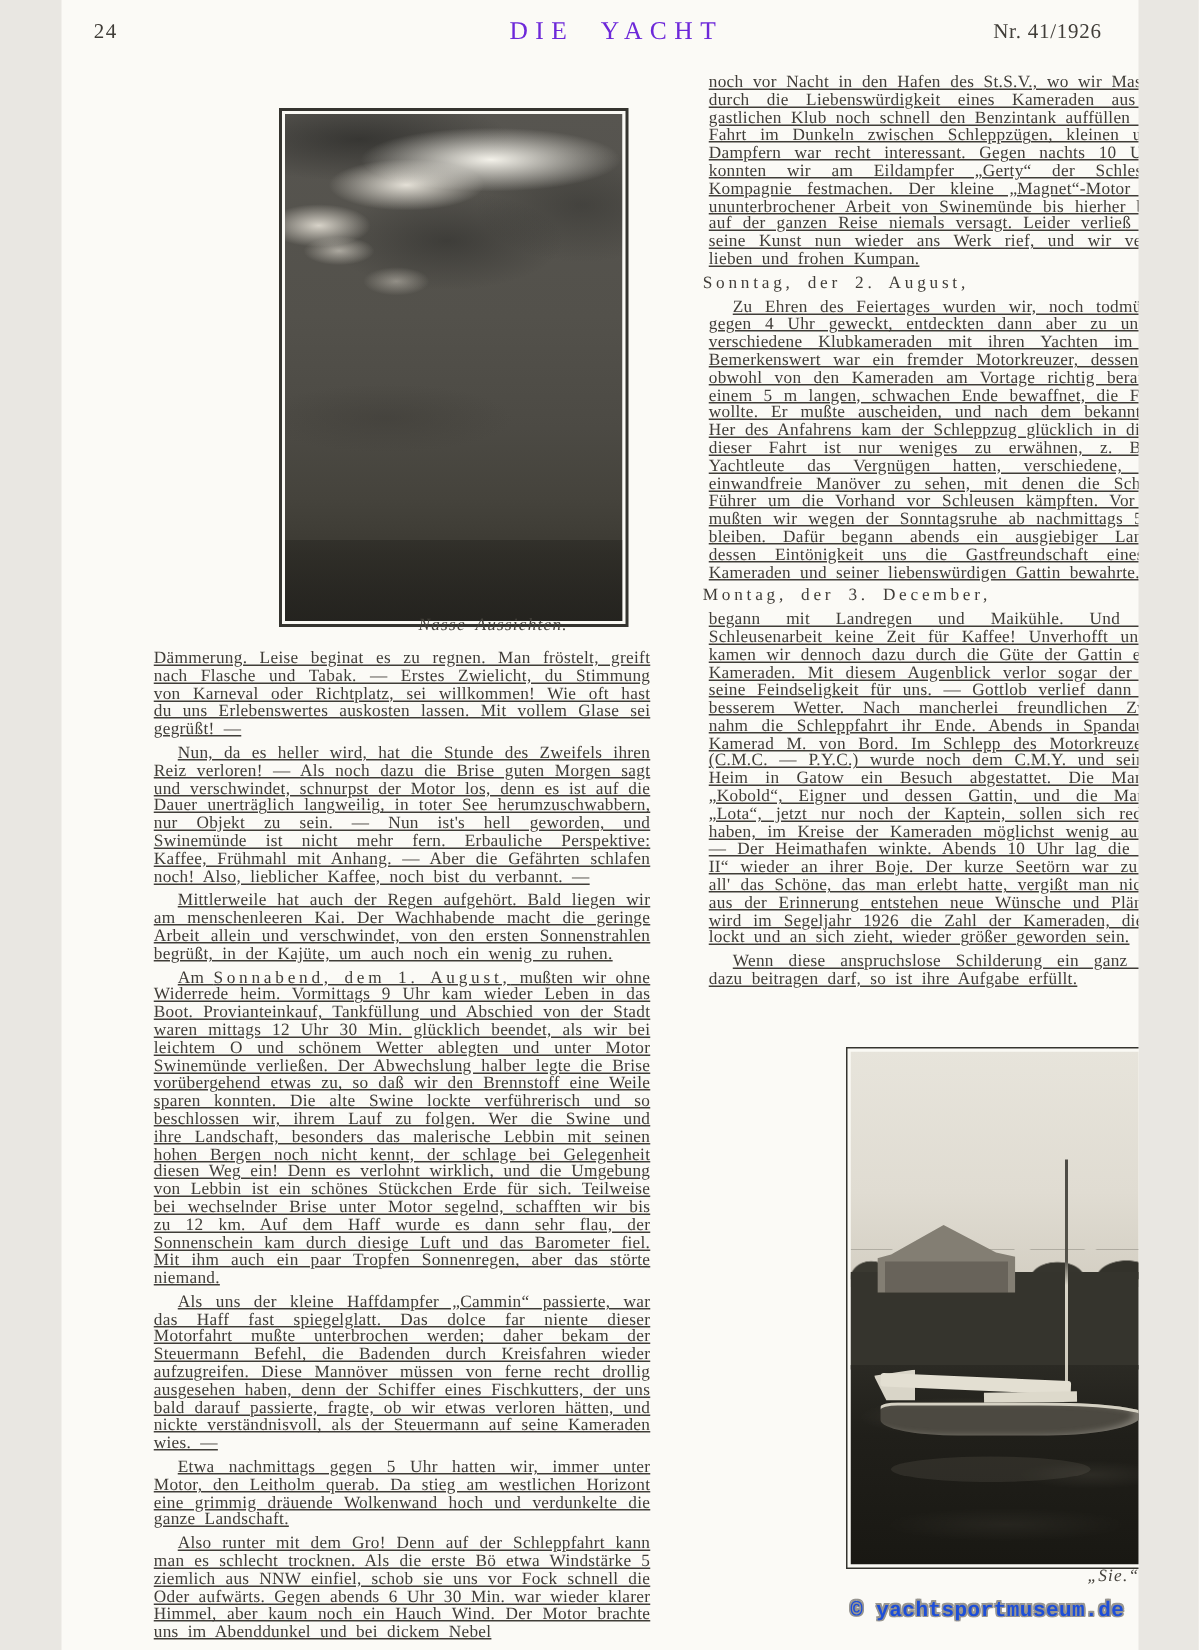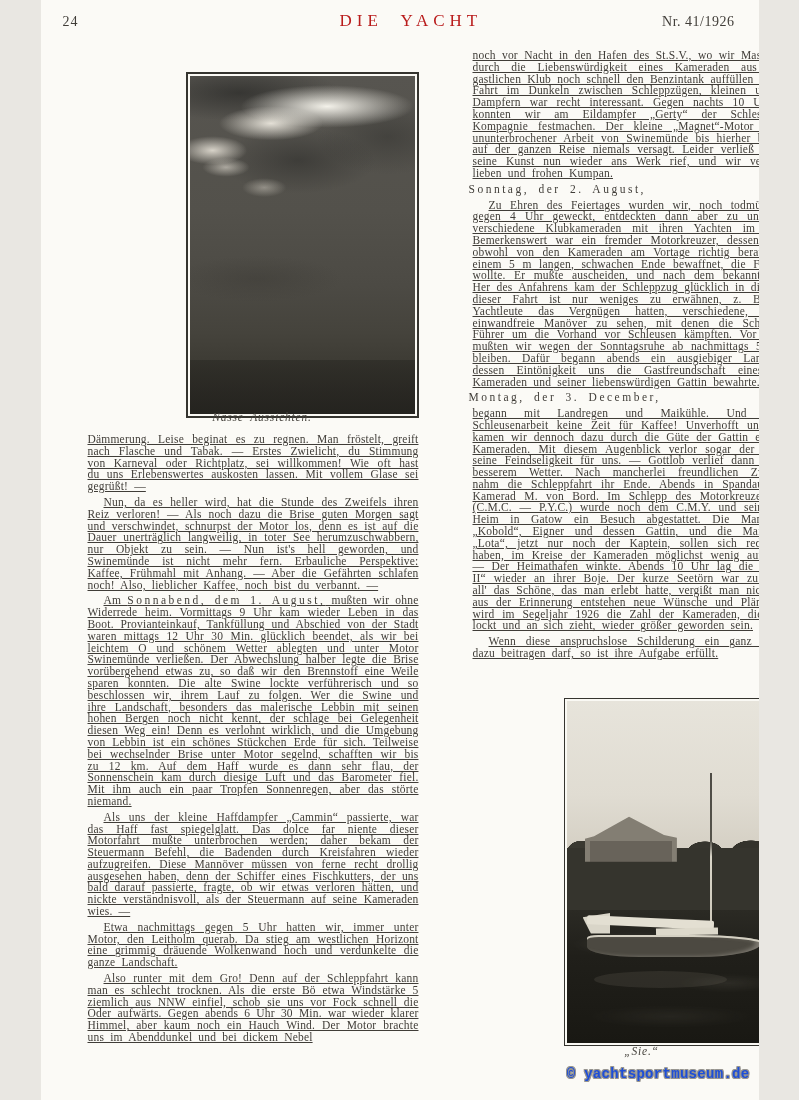--- a/index.html
+++ b/index.html
@@ -4,26 +4,26 @@
 <style>
   html,body{margin:0;padding:0;background:#e9e7e2;}
   .page{
     position:relative;width:718px;height:1100px;margin:0 auto;
     background:#fbfaf6;overflow:hidden;
     font-family:"Liberation Serif","DejaVu Serif",serif;color:#403d38;
   }
   
   .page-number{position:absolute;left:22px;top:14px;font-size:14px;letter-spacing:1px;}
   .masthead{position:absolute;left:50%;top:11px;transform:translateX(-42%);
-    font-size:17px;letter-spacing:5px;word-spacing:9px;white-space:nowrap;color:#b91c1c;}
+    font-size:17px;letter-spacing:5px;word-spacing:9px;white-space:nowrap;color:#6d28d9;}
   .issue-number{position:absolute;right:24px;top:14px;font-size:14px;letter-spacing:0.5px;}
   
   .col{position:absolute;font-size:11.5px;line-height:11.8px;text-align:justify;
        word-spacing:3px;letter-spacing:0.2px;}
-  .col-left{left:43px;top:430px;width:339px;}
+  .col-left{left:58px;top:430px;width:339px;}
   .col-right{left:428px;top:46px;width:360px;}
   .para{margin:4px;text-decoration:underline;}
   .para.indent{text-indent:16px;}
   .sperr{letter-spacing:2.5px;}
   h4.date-heading{margin:0;font-weight:normal;font-size:11.5px;line-height:11.8px;
     letter-spacing:2.5px;text-indent:0;word-spacing:4px;}
   
   .photo-frame{position:absolute;box-sizing:border-box;border:2px solid #35342f;
     padding:2px;background:#faf9f4;}
   .photo-img{position:relative;width:100%;height:100%;overflow:hidden;}
@@ -73,21 +73,21 @@
   .bow{position:absolute;left:7%;top:62%;width:12%;height:6%;background:#d9d5c8;
     clip-path:polygon(0 20%,100% 0,100% 100%,30% 100%);}
   .boom{position:absolute;left:39%;top:66.3%;width:27%;height:2%;
     background:#ddd9cb;transform:rotate(-1deg);}
   .hull{position:absolute;left:9%;top:68.5%;width:76%;height:6.5%;background:#4c4941;
     border-radius:10% 60% 55% 45% / 20% 50% 100% 70%;
     box-shadow:inset 0 2px 0 #d5d1c3,inset -6px 0 4px rgba(220,216,204,0.35);}
   .reflection{position:absolute;left:12%;top:79%;width:58%;height:5%;
     background:rgba(138,133,119,0.16);border-radius:50%;}
   
-  .caption{position:absolute;font-style:italic;font-size:11.5px;text-align:center;
+  .caption{position:absolute;font-style:italic;font-size:11.5px;text-align:right;
     color:#45423c;letter-spacing:0.8px;word-spacing:3px;}
   #caption-top{left:105px;top:411px;width:233px;}
   #caption-bottom{left:483px;top:1045px;width:236px;}
   .watermark{position:absolute;right:9px;top:1066px;
     font-family:Liberation Mono, monospace;font-weight:bold;
     font-size:14px;letter-spacing:0.3px;color:#1d4ed8;
     text-shadow:-1px -1px 0 #979590,1px -1px 0 #979590,-1px 1px 0 #979590,
       1px 1px 0 #979590,0 1px 0 #979590,1px 0 0 #979590,0 -1px 0 #979590,-1px 0 0 #979590;}
 </style>
 </head>
@@ -103,20 +103,21 @@
     <div class="photo-img">
       <div class="storm-sky"></div>
       <div class="sea-band"></div>
     </div>
   </figure>
   <div class="caption" id="caption-top">Nasse Aussichten.</div>
 
   <div class="col col-left">
     <p class="para"><span>Dämmerung. Leise beginat es zu regnen. Man fröstelt, greift nach Flasche und Tabak. — Erstes Zwielicht, du Stimmung von Karneval oder Richtplatz, sei willkommen! Wie oft hast du uns Erlebenswertes auskosten lassen. Mit vollem Glase sei gegrüßt! —</span></p>
     <p class="para indent"><span>Nun, da es heller wird, hat die Stunde des Zweifels ihren Reiz verloren! — Als noch dazu die Brise guten Morgen sagt und verschwindet, schnurpst der Motor los, denn es ist auf die Dauer unerträglich langweilig, in toter See herumzuschwabbern, nur Objekt zu sein. — Nun ist's hell geworden, und Swinemünde ist nicht mehr fern. Erbauliche Perspektive: Kaffee, Frühmahl mit Anhang. — Aber die Gefährten schlafen noch! Also, lieblicher Kaffee, noch bist du verbannt. —</span></p>
+    <p class="para indent"><span>Mittlerweile hat auch der Regen aufgehört. Bald liegen wir am menschenleeren Kai. Der Wachhabende macht die geringe Arbeit allein und verschwindet, von den ersten Sonnenstrahlen begrüßt, in der Kajüte, um auch noch ein wenig zu ruhen.</span></p>
     <p class="para indent"><span>Am </span><span class="sperr">Sonnabend, dem 1. August,</span><span> mußten wir ohne Widerrede heim. Vormittags 9 Uhr kam wieder Leben in das Boot. Provianteinkauf, Tankfüllung und Abschied von der Stadt waren mittags 12 Uhr 30 Min. glücklich beendet, als wir bei leichtem O und schönem Wetter ablegten und unter Motor Swinemünde verließen. Der Abwechslung halber legte die Brise vorübergehend etwas zu, so daß wir den Brennstoff eine Weile sparen konnten. Die alte Swine lockte verführerisch und so beschlossen wir, ihrem Lauf zu folgen. Wer die Swine und ihre Landschaft, besonders das malerische Lebbin mit seinen hohen Bergen noch nicht kennt, der schlage bei Gelegenheit diesen Weg ein! Denn es verlohnt wirklich, und die Umgebung von Lebbin ist ein schönes Stückchen Erde für sich. Teilweise bei wechselnder Brise unter Motor segelnd, schafften wir bis zu 12 km. Auf dem Haff wurde es dann sehr flau, der Sonnenschein kam durch diesige Luft und das Barometer fiel. Mit ihm auch ein paar Tropfen Sonnenregen, aber das störte niemand.</span></p>
     <p class="para indent"><span>Als uns der kleine Haffdampfer „Cammin“ passierte, war das Haff fast spiegelglatt. Das dolce far niente dieser Motorfahrt mußte unterbrochen werden; daher bekam der Steuermann Befehl, die Badenden durch Kreisfahren wieder aufzugreifen. Diese Mannöver müssen von ferne recht drollig ausgesehen haben, denn der Schiffer eines Fischkutters, der uns bald darauf passierte, fragte, ob wir etwas verloren hätten, und nickte verständnisvoll, als der Steuermann auf seine Kameraden wies. —</span></p>
     <p class="para indent"><span>Etwa nachmittags gegen 5 Uhr hatten wir, immer unter Motor, den Leitholm querab. Da stieg am westlichen Horizont eine grimmig dräuende Wolkenwand hoch und verdunkelte die ganze Landschaft.</span></p>
     <p class="para indent"><span>Also runter mit dem Gro! Denn auf der Schleppfahrt kann man es schlecht trocknen. Als die erste Bö etwa Windstärke 5 ziemlich aus NNW einfiel, schob sie uns vor Fock schnell die Oder aufwärts. Gegen abends 6 Uhr 30 Min. war wieder klarer Himmel, aber kaum noch ein Hauch Wind. Der Motor brachte uns im Abenddunkel und bei dickem Nebel</span></p>
   </div>
 
   <div class="col col-right">
     <p class="para"><span>noch vor Nacht in den Hafen des St.S.V., wo wir Mast legten und durch die Liebenswürdigkeit eines Kameraden aus diesem so gastlichen Klub noch schnell den Benzintank auffüllen konnten. Die Fahrt im Dunkeln zwischen Schleppzügen, kleinen und größeren Dampfern war recht interessant. Gegen nachts 10 Uhr 30 Min. konnten wir am Eildampfer „Gerty“ der Schles. Dampfer-Kompagnie festmachen. Der kleine „Magnet“-Motor hat uns in ununterbrochener Arbeit von Swinemünde bis hierher bugsiert, und auf der ganzen Reise niemals versagt. Leider verließ uns G., den seine Kunst nun wieder ans Werk rief, und wir verloren einen lieben und frohen Kumpan.</span></p>
     <h4 class="date-heading">Sonntag, der 2. August,</h4>
     <p class="para indent"><span>Zu Ehren des Feiertages wurden wir, noch todmüde, morgens gegen 4 Uhr geweckt, entdeckten dann aber zu unserer Freude verschiedene Klubkameraden mit ihren Yachten im Schleppzug. Bemerkenswert war ein fremder Motorkreuzer, dessen Bootsmann, obwohl von den Kameraden am Vortage richtig beraten, nur mit einem 5 m langen, schwachen Ende bewaffnet, die Fahrt antreten wollte. Er mußte auscheiden, und nach dem bekannten Hin und Her des Anfahrens kam der Schleppzug glücklich in die Reih'. Von dieser Fahrt ist nur weniges zu erwähnen, z. B., daß alle Yachtleute das Vergnügen hatten, verschiedene, nicht eben einwandfreie Manöver zu sehen, mit denen die Schleppdampfer-Führer um die Vorhand vor Schleusen kämpften. Vor Niederfinow mußten wir wegen der Sonntagsruhe ab nachmittags 5 Uhr liegen bleiben. Dafür begann abends ein ausgiebiger Landregen, vor dessen Eintönigkeit uns die Gastfreundschaft eines bewährten Kameraden und seiner liebenswürdigen Gattin bewahrte.</span></p>

